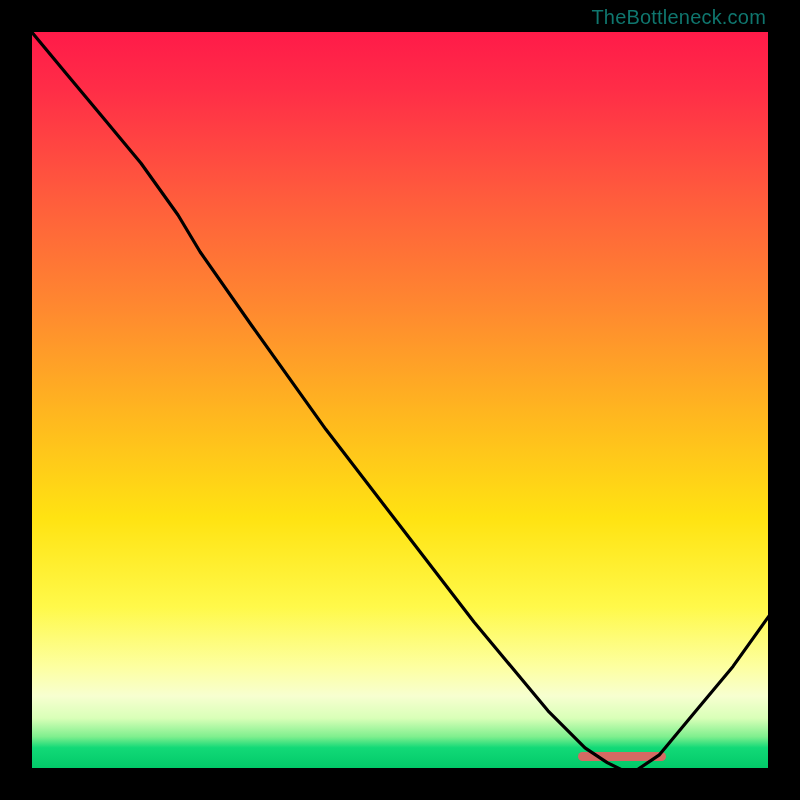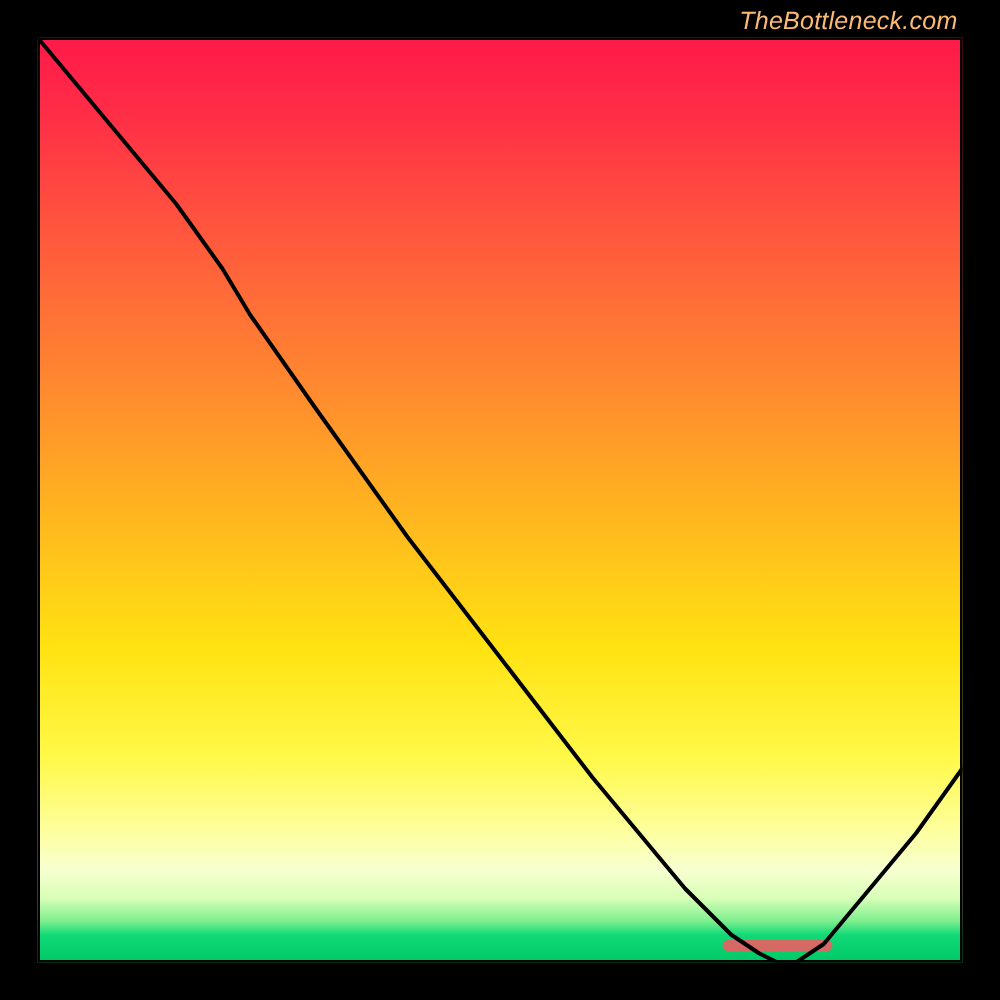--- a/index.html
+++ b/index.html
@@ -55,26 +55,25 @@
   .curve-svg {
     position: absolute;
     inset: 0;
     width: 100%;
     height: 100%;
   }
   .watermark {
     position: absolute;
     top: 6px;
     right: 34px;
-    color: #fdba74;
+    color: #0f766e;
     font-size: 20px;
     font-weight: 500;
     letter-spacing: 0.2px;
     user-select: none;
-    font-style: italic;
   }
   .bottom-marker {
     position: absolute;
     height: 9px;
     border-radius: 5px;
     background: #d46a63; 
   }
 </style>
 </head>
 <body>

